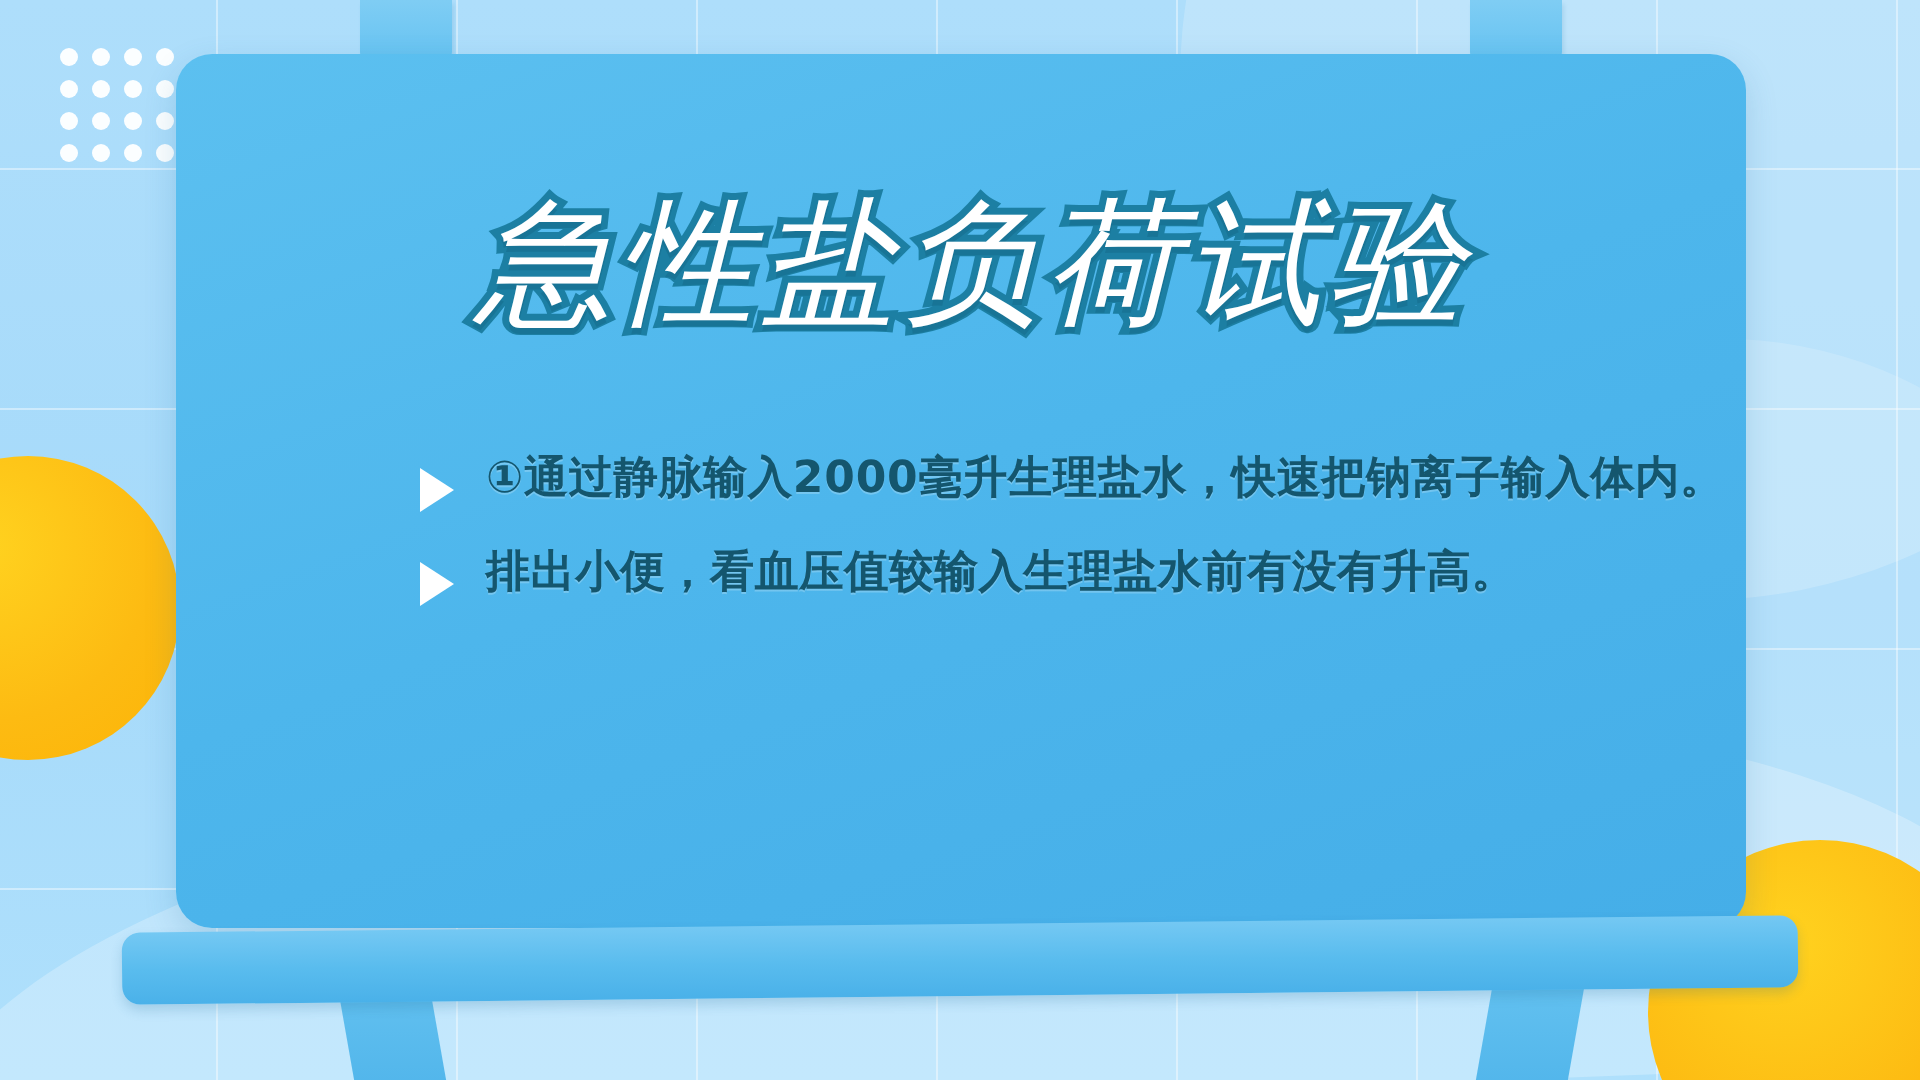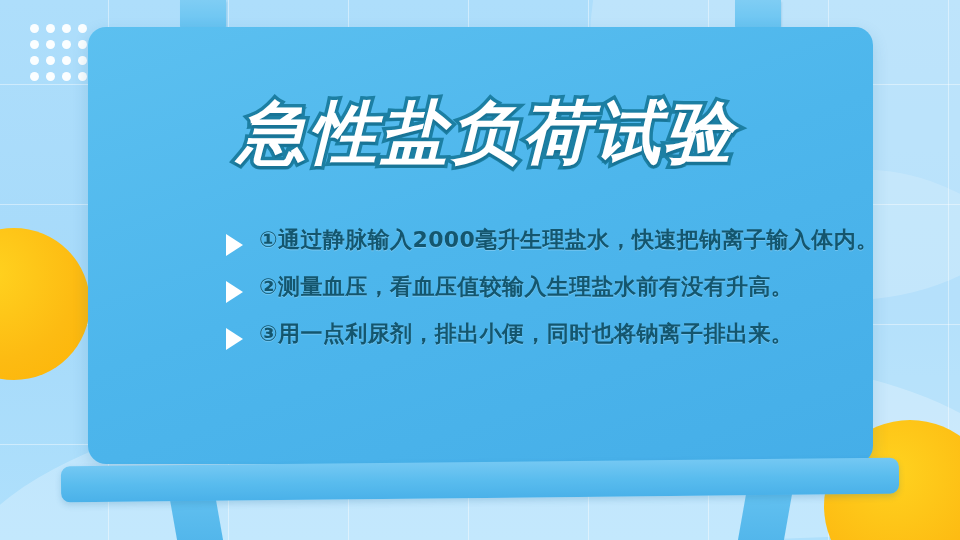--- a/index.html
+++ b/index.html
@@ -146,35 +146,35 @@
 
   
   .title {
     position: absolute;
     left: 0;
     right: 0;
     top: 72px;
     text-align: center;
     font-size: 68px;
     line-height: 1;
-    font-weight: bold;
+    font-weight: normal;
     font-style: italic;
     letter-spacing: 3px;
     color: #ffffff;
     -webkit-text-stroke: 7px #1C7FA3;
     paint-order: stroke fill;
     text-shadow: 0 3px 0 rgba(18,92,124,0.30);
     font-family: "DejaVu Sans", "Liberation Sans", sans-serif;
     padding-left: 12px;
   }
 
   
   .list {
     position: absolute;
-    left: 138px;
+    left: 122px;
     top: 196px;
     width: 700px;
   }
   .item {
     display: flex;
     align-items: flex-start;
     margin-bottom: 13px;
   }
   .bullet {
     flex: 0 0 auto;
@@ -242,27 +242,23 @@
 
     <div class="list">
 
       <div class="item">
         <span class="bullet"></span>
         <span class="item-text">①通过静脉输入2000毫升生理盐水，快速把钠离子输入体内。</span>
       </div>
 
       <div class="item">
         <span class="bullet"></span>
-        <span class="item-text">②测量血压，看血压值较输入生理盐水前有没有升高。</span>
+        <span class="item-text">排出小便，看血压值较输入生理盐水前有没有升高。</span>
       </div>
 
-      <div class="item">
-        <span class="bullet"></span>
-        <span class="item-text">③用一点利尿剂，排出小便，同时也将钠离子排出来。</span>
-      </div>
 
 
     </div>
   </div>
 
   <div class="board-ledge"></div>
 
 </div>
 
 </body></html>

